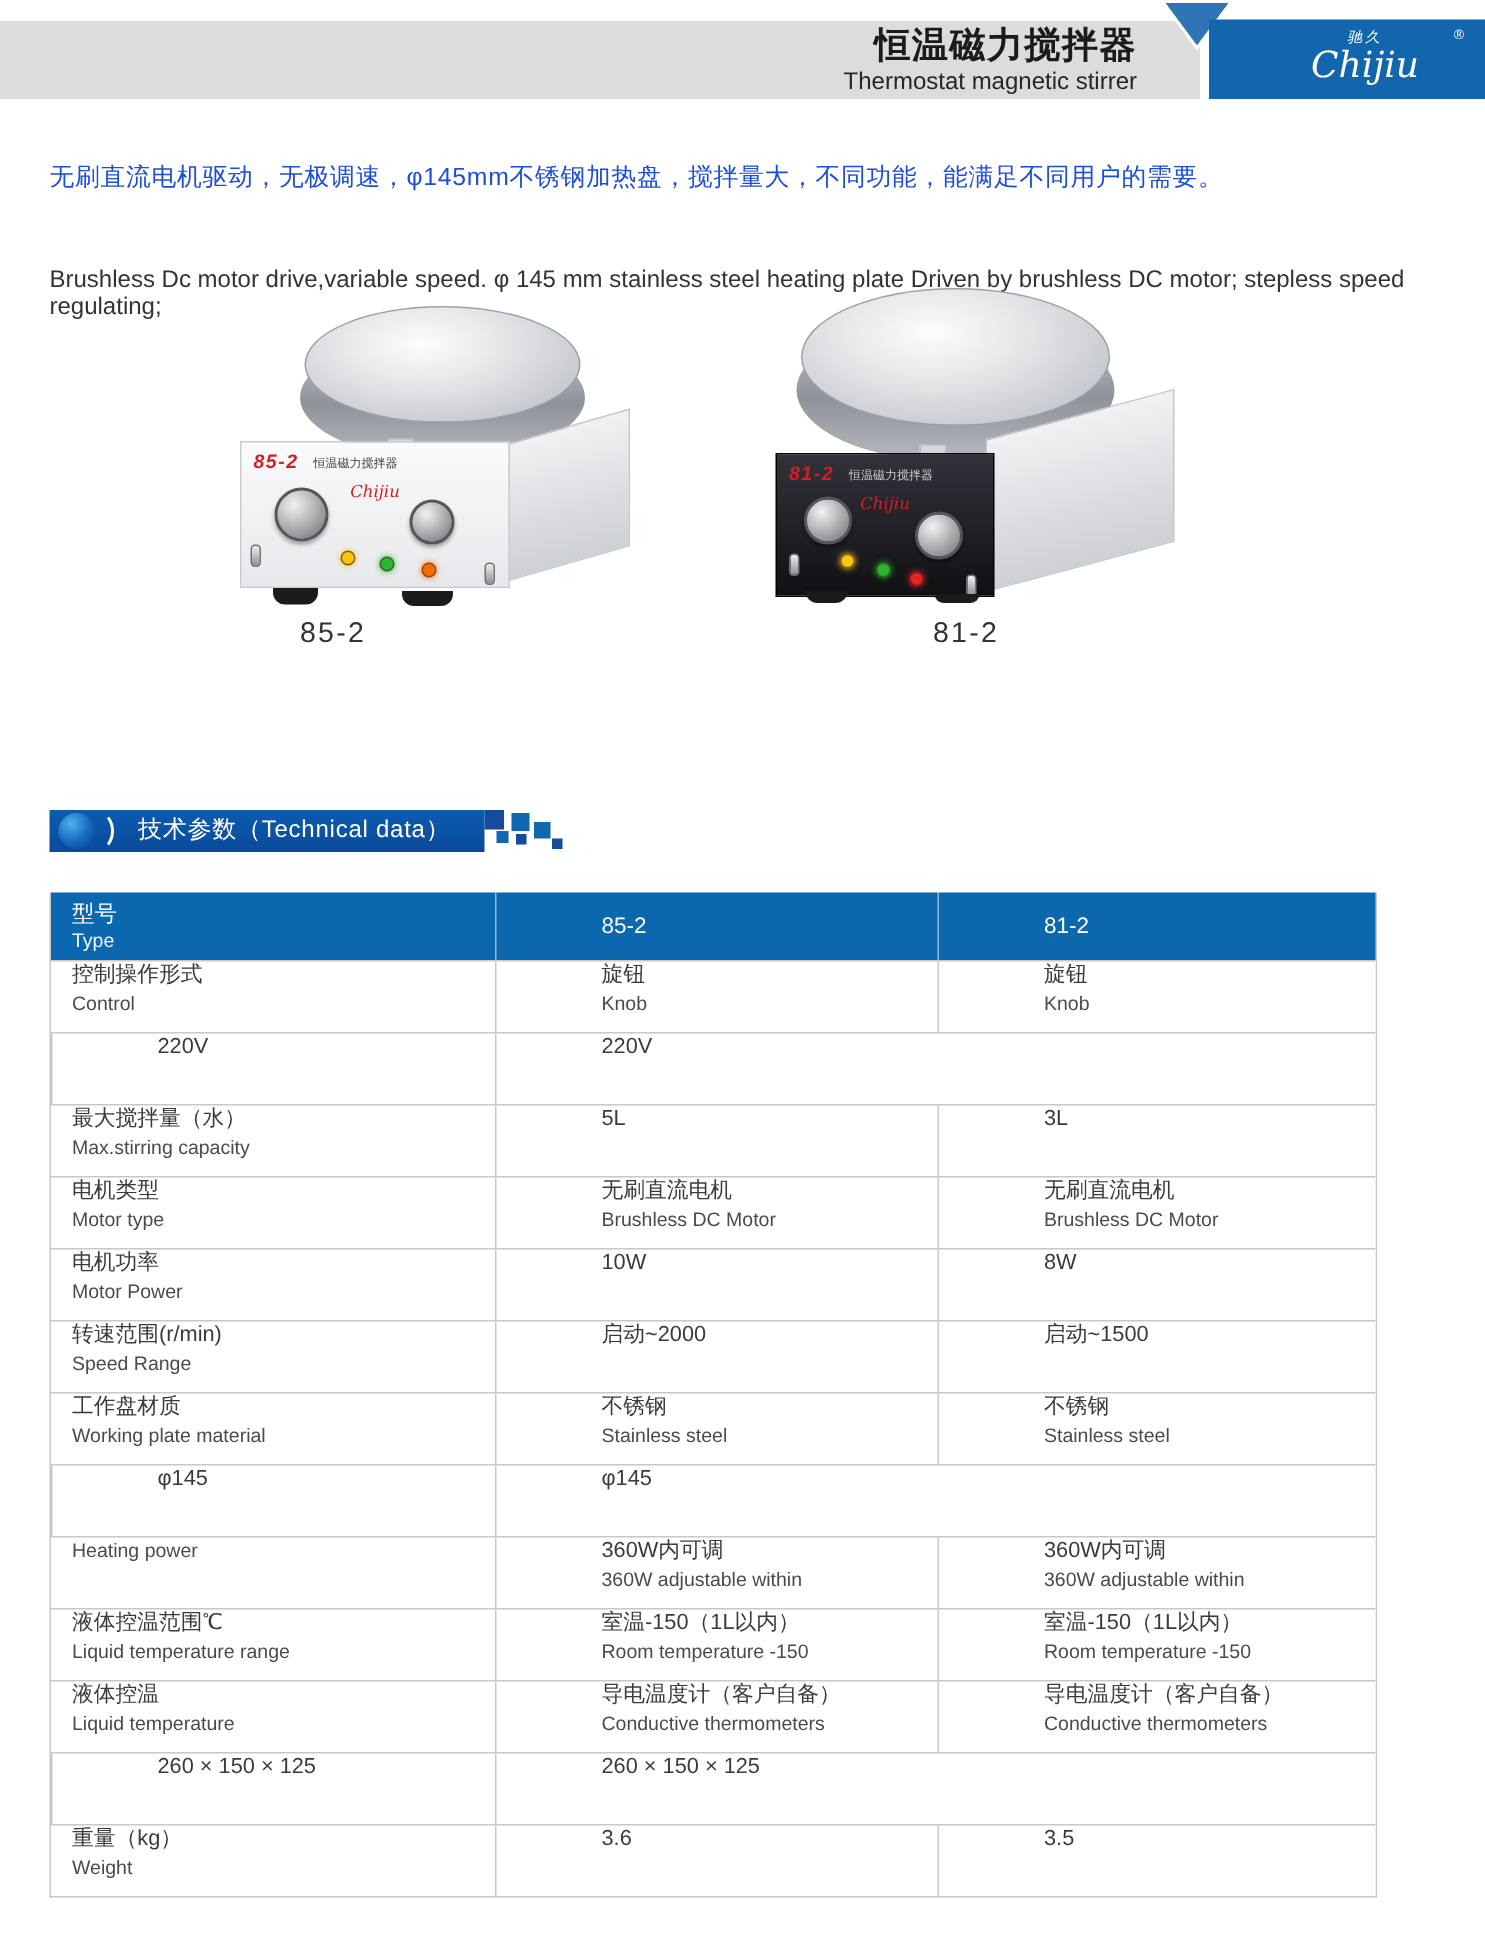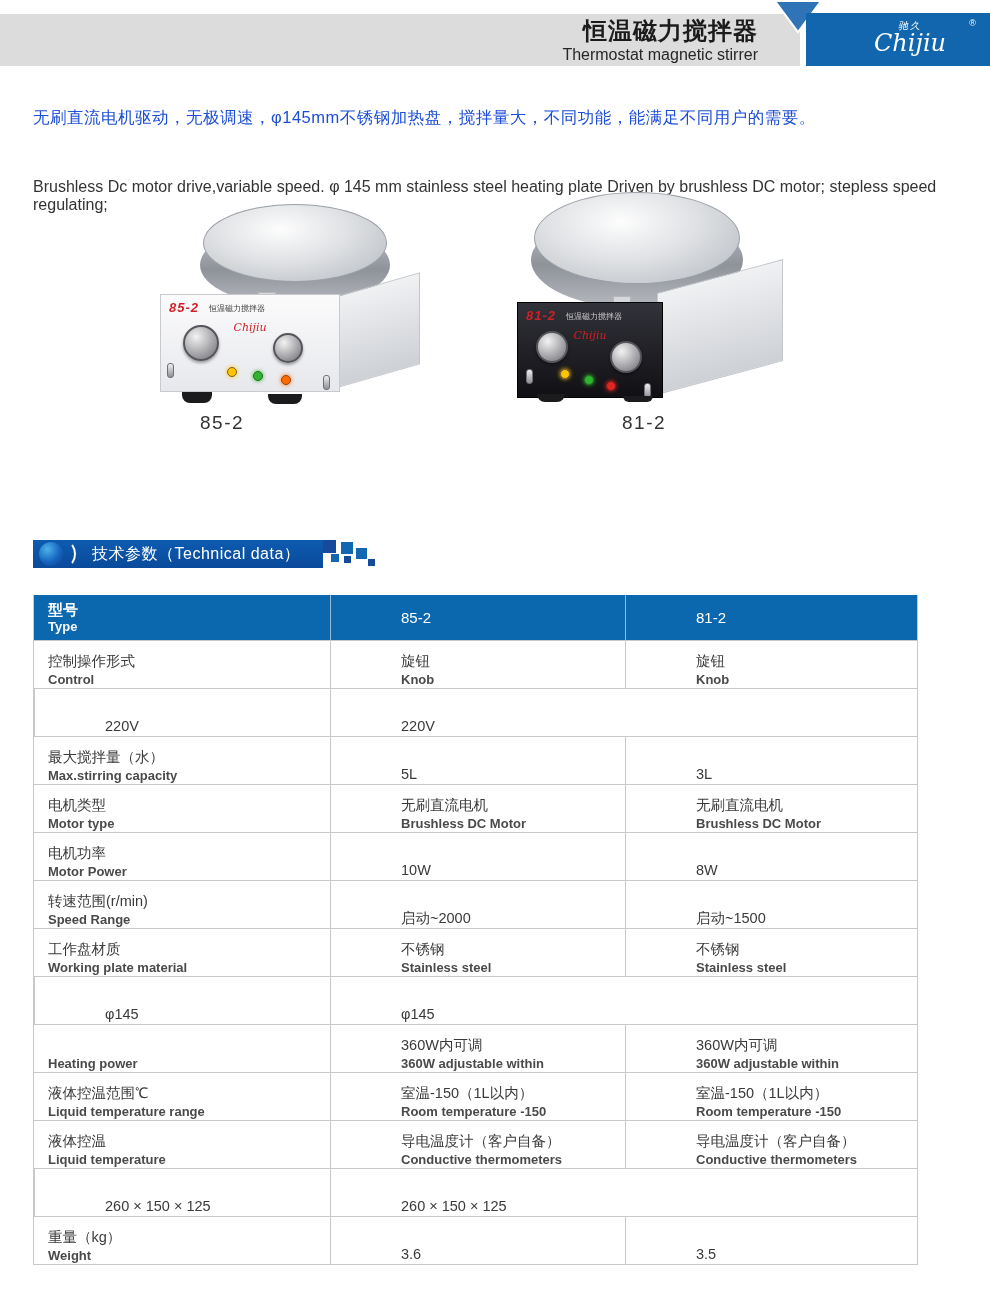--- a/index.html
+++ b/index.html
@@ -71,32 +71,32 @@
   .section-title { position:absolute; left:92px; top:540px; height:24px; line-height:28px;
                    color:#fff; font-size:16px; letter-spacing:.5px; }
   .px { position:absolute; }
   .px-a { background:#164a9c; } .px-b { background:#1268b0; }
 
   
   .spec-table { position:absolute; left:33px; top:595px; width:885px;
                 border:1px solid #c8c8c8; border-top:none; }
   .t-head { display:grid; grid-template-columns:296px 295px 292px; height:45px;
             background:#0b67ae; color:#fff; }
-  .t-head .hc1 { padding-left:14px; display:flex; flex-direction:column; justify-content:center;font-weight:bold; }
+  .t-head .hc1 { padding-left:14px; display:flex; flex-direction:column; justify-content:center; }
   .t-head .hzh { font-size:15px; line-height:18px; }
   .t-head .hen { font-size:13px; line-height:16px; opacity:.95; }
   .t-head .hval { display:flex; align-items:center; padding-left:70px; font-size:15px;
                   border-left:1px solid rgba(255,255,255,.55); }
   .t-row { display:grid; grid-template-columns:296px 295px 292px; height:48px;
            border-top:1px solid #c8c8c8; background:#fff; }
-  .cell { display:flex; flex-direction:column; justify-content:flex-end; }
+  .cell { display:flex; flex-direction:column; justify-content:flex-start; }
   .c-label { padding-left:14px; }
   .c-val { padding-left:70px; border-left:1px solid #c8c8c8; }
   .l-zh { font-size:14.5px; color:#3a3a3a; line-height:19px; }
-  .l-en { font-size:13px; color:#4a4a4a; line-height:17px;font-weight:bold; }
+  .l-en { font-size:13px; color:#4a4a4a; line-height:17px; }
 </style>
 </head>
 <body>
 
 <div class="page">
 
   <div class="header-bar">
     <div class="header-titles">
       <div class="title-zh">恒温磁力搅拌器</div>
       <div class="title-en">Thermostat magnetic stirrer</div>

